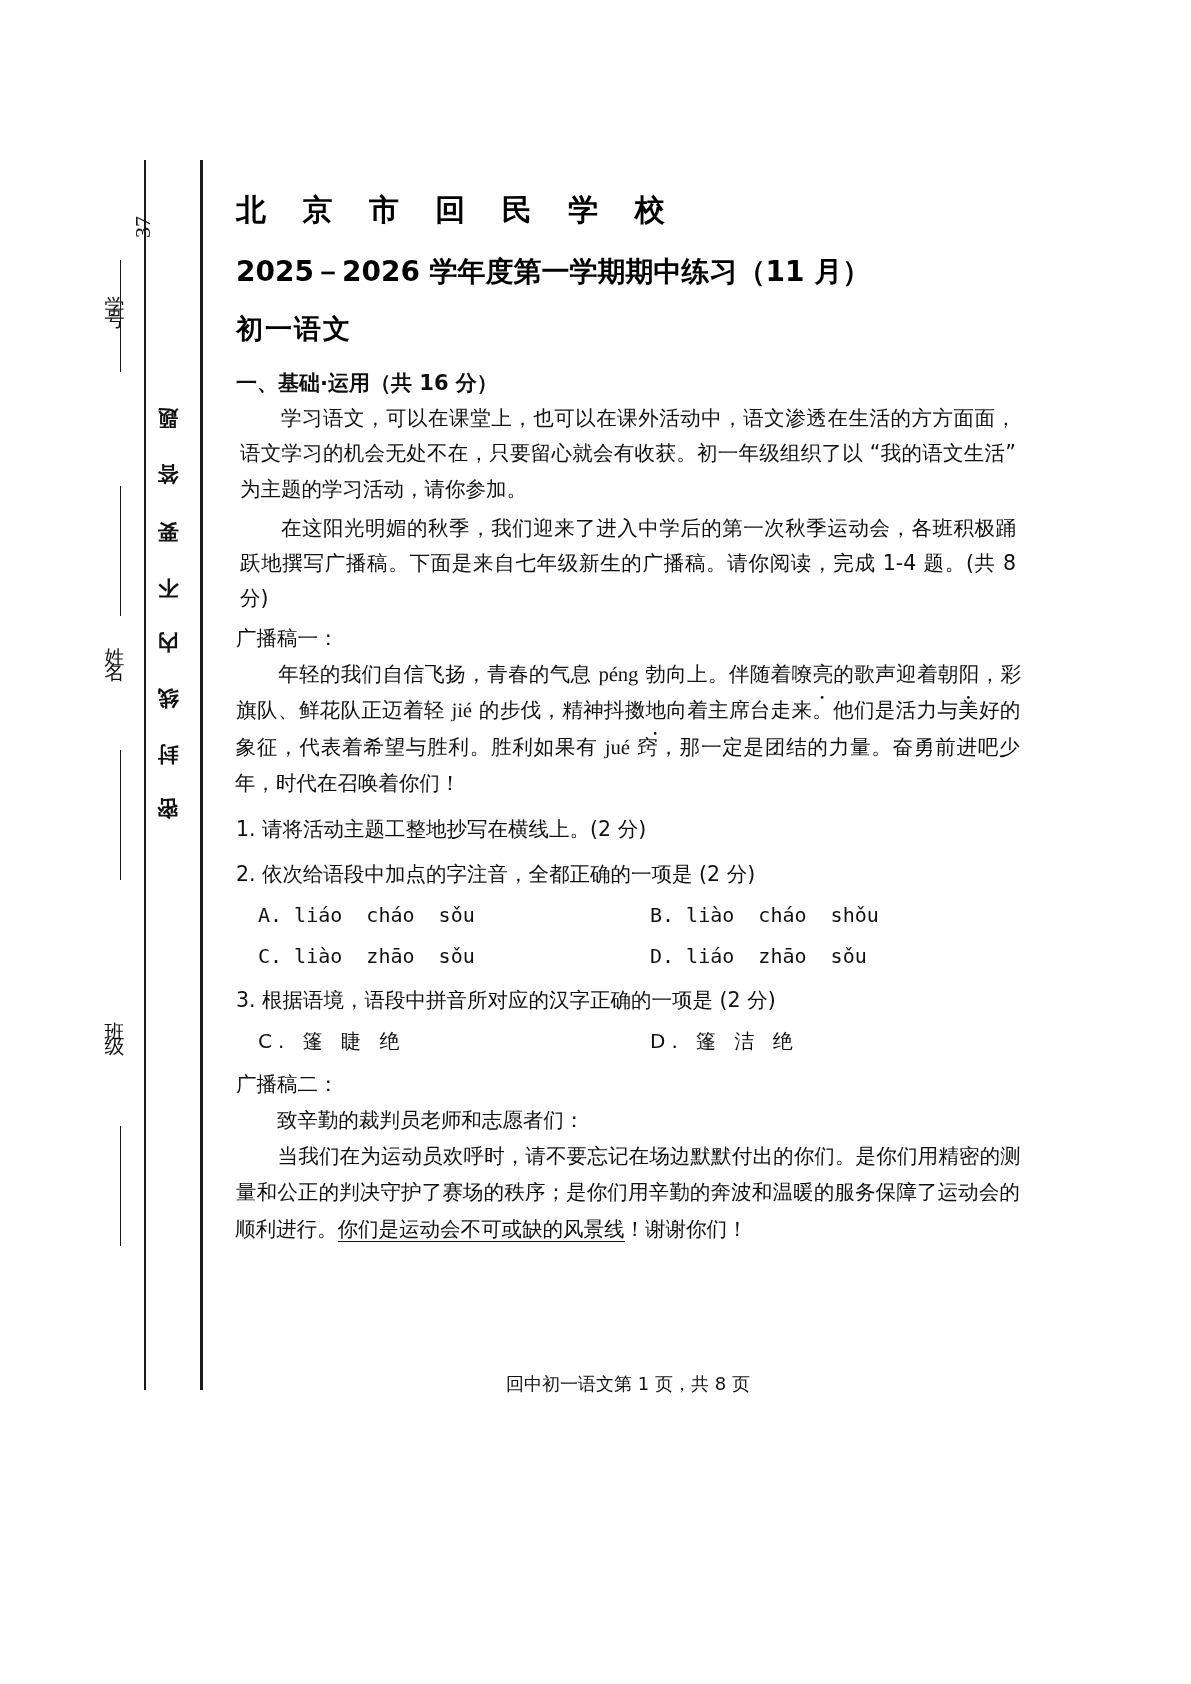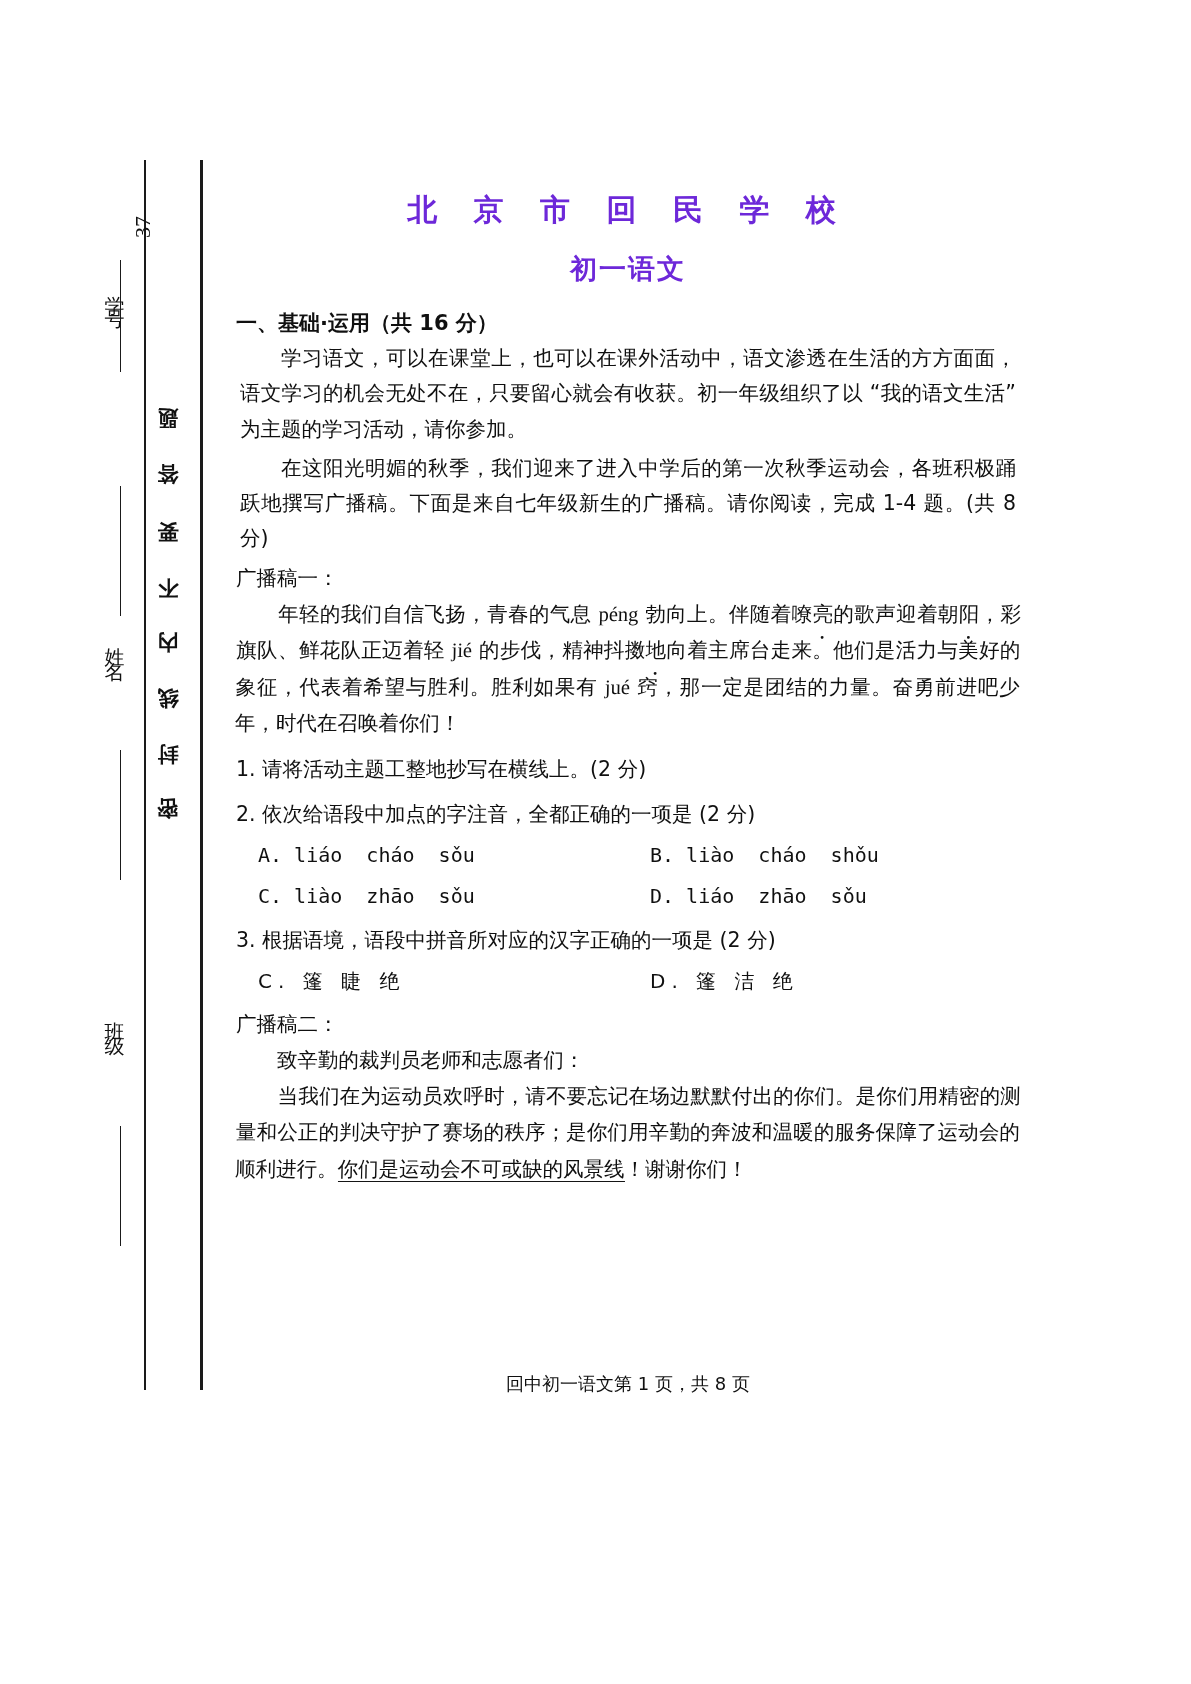--- a/index.html
+++ b/index.html
@@ -52,23 +52,22 @@
   }
 
   
   .body{
     position:absolute;
     left:236px; top:176px;
     width:784px;
   }
 
   .t1,.t2,.t3{
-    text-align:center;
     font-weight:700;
-    color:#6d28d9;
+    color:#000000;
   }
   .t1{
     font-size:30px;
     letter-spacing:13px;
     margin:14px 0 0 0;
     font-family:"DejaVu Sans","Liberation Sans",sans-serif;
   }
   .t2{
     font-size:28px;
     letter-spacing:0px;
@@ -197,20 +196,21 @@
     <div class="rule" style="left:24px;top:326px;width:1.4px;height:130px;"></div>
     <div class="rule" style="left:24px;top:590px;width:1.4px;height:130px;"></div>
 
     <div class="vcol" style="left:6px;top:846px;font-size:20px;letter-spacing:14px;">班级</div>
     <div class="rule" style="left:24px;top:966px;width:1.4px;height:120px;"></div>
   </div>
 
   <div class="body">
 
     <div class="t1">北 京 市 回 民 学 校</div>
+    <div class="t2">2025－2026 学年度第一学期期中练习（11 月）</div>
     <div class="t3">初一语文</div>
 
     <div class="sec-head">一、基础·运用（共 16 分）</div>
 
     <p class="para indent">学习语文，可以在课堂上，也可以在课外活动中，语文渗透在生活的方方面面，语文学习的机会无处不在，只要留心就会有收获。初一年级组织了以 “我的语文生活” 为主题的学习活动，请你参加。</p>
 
 
     <p class="para indent">在这阳光明媚的秋季，我们迎来了进入中学后的第一次秋季运动会，各班积极踊跃地撰写广播稿。下面是来自七年级新生的广播稿。请你阅读，完成 1-4 题。(共 8 分)</p>
 
     <div class="label">广播稿一：</div>

